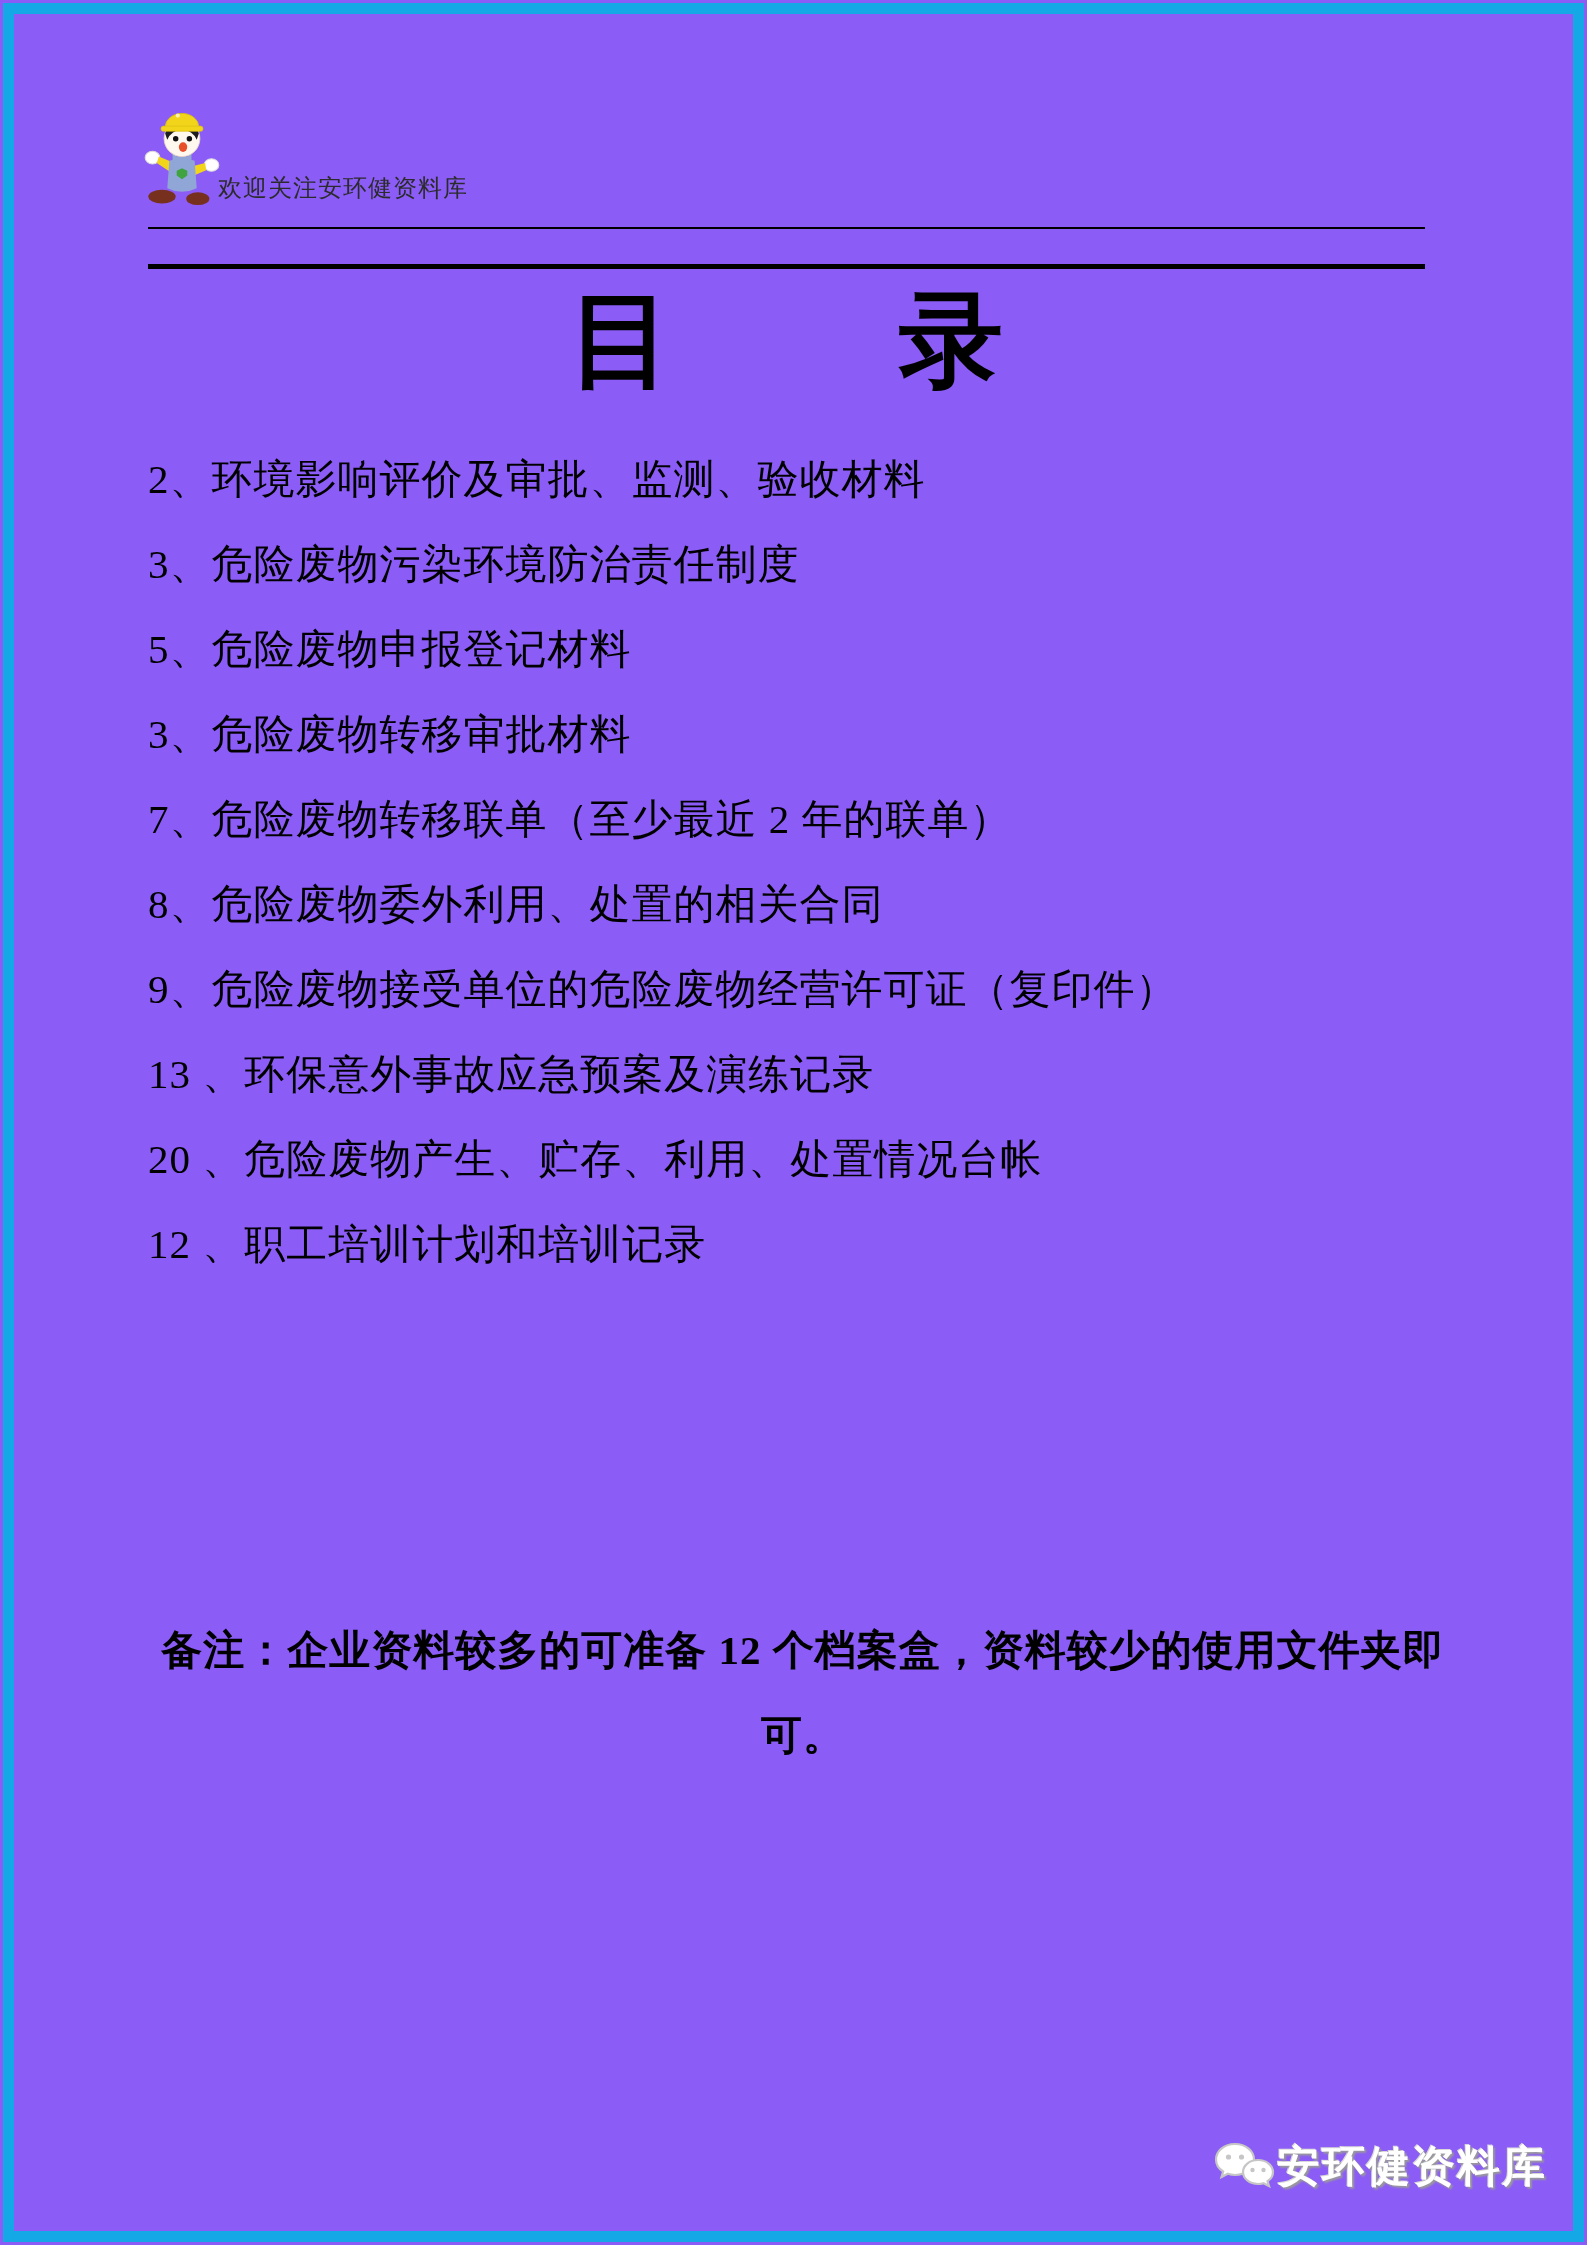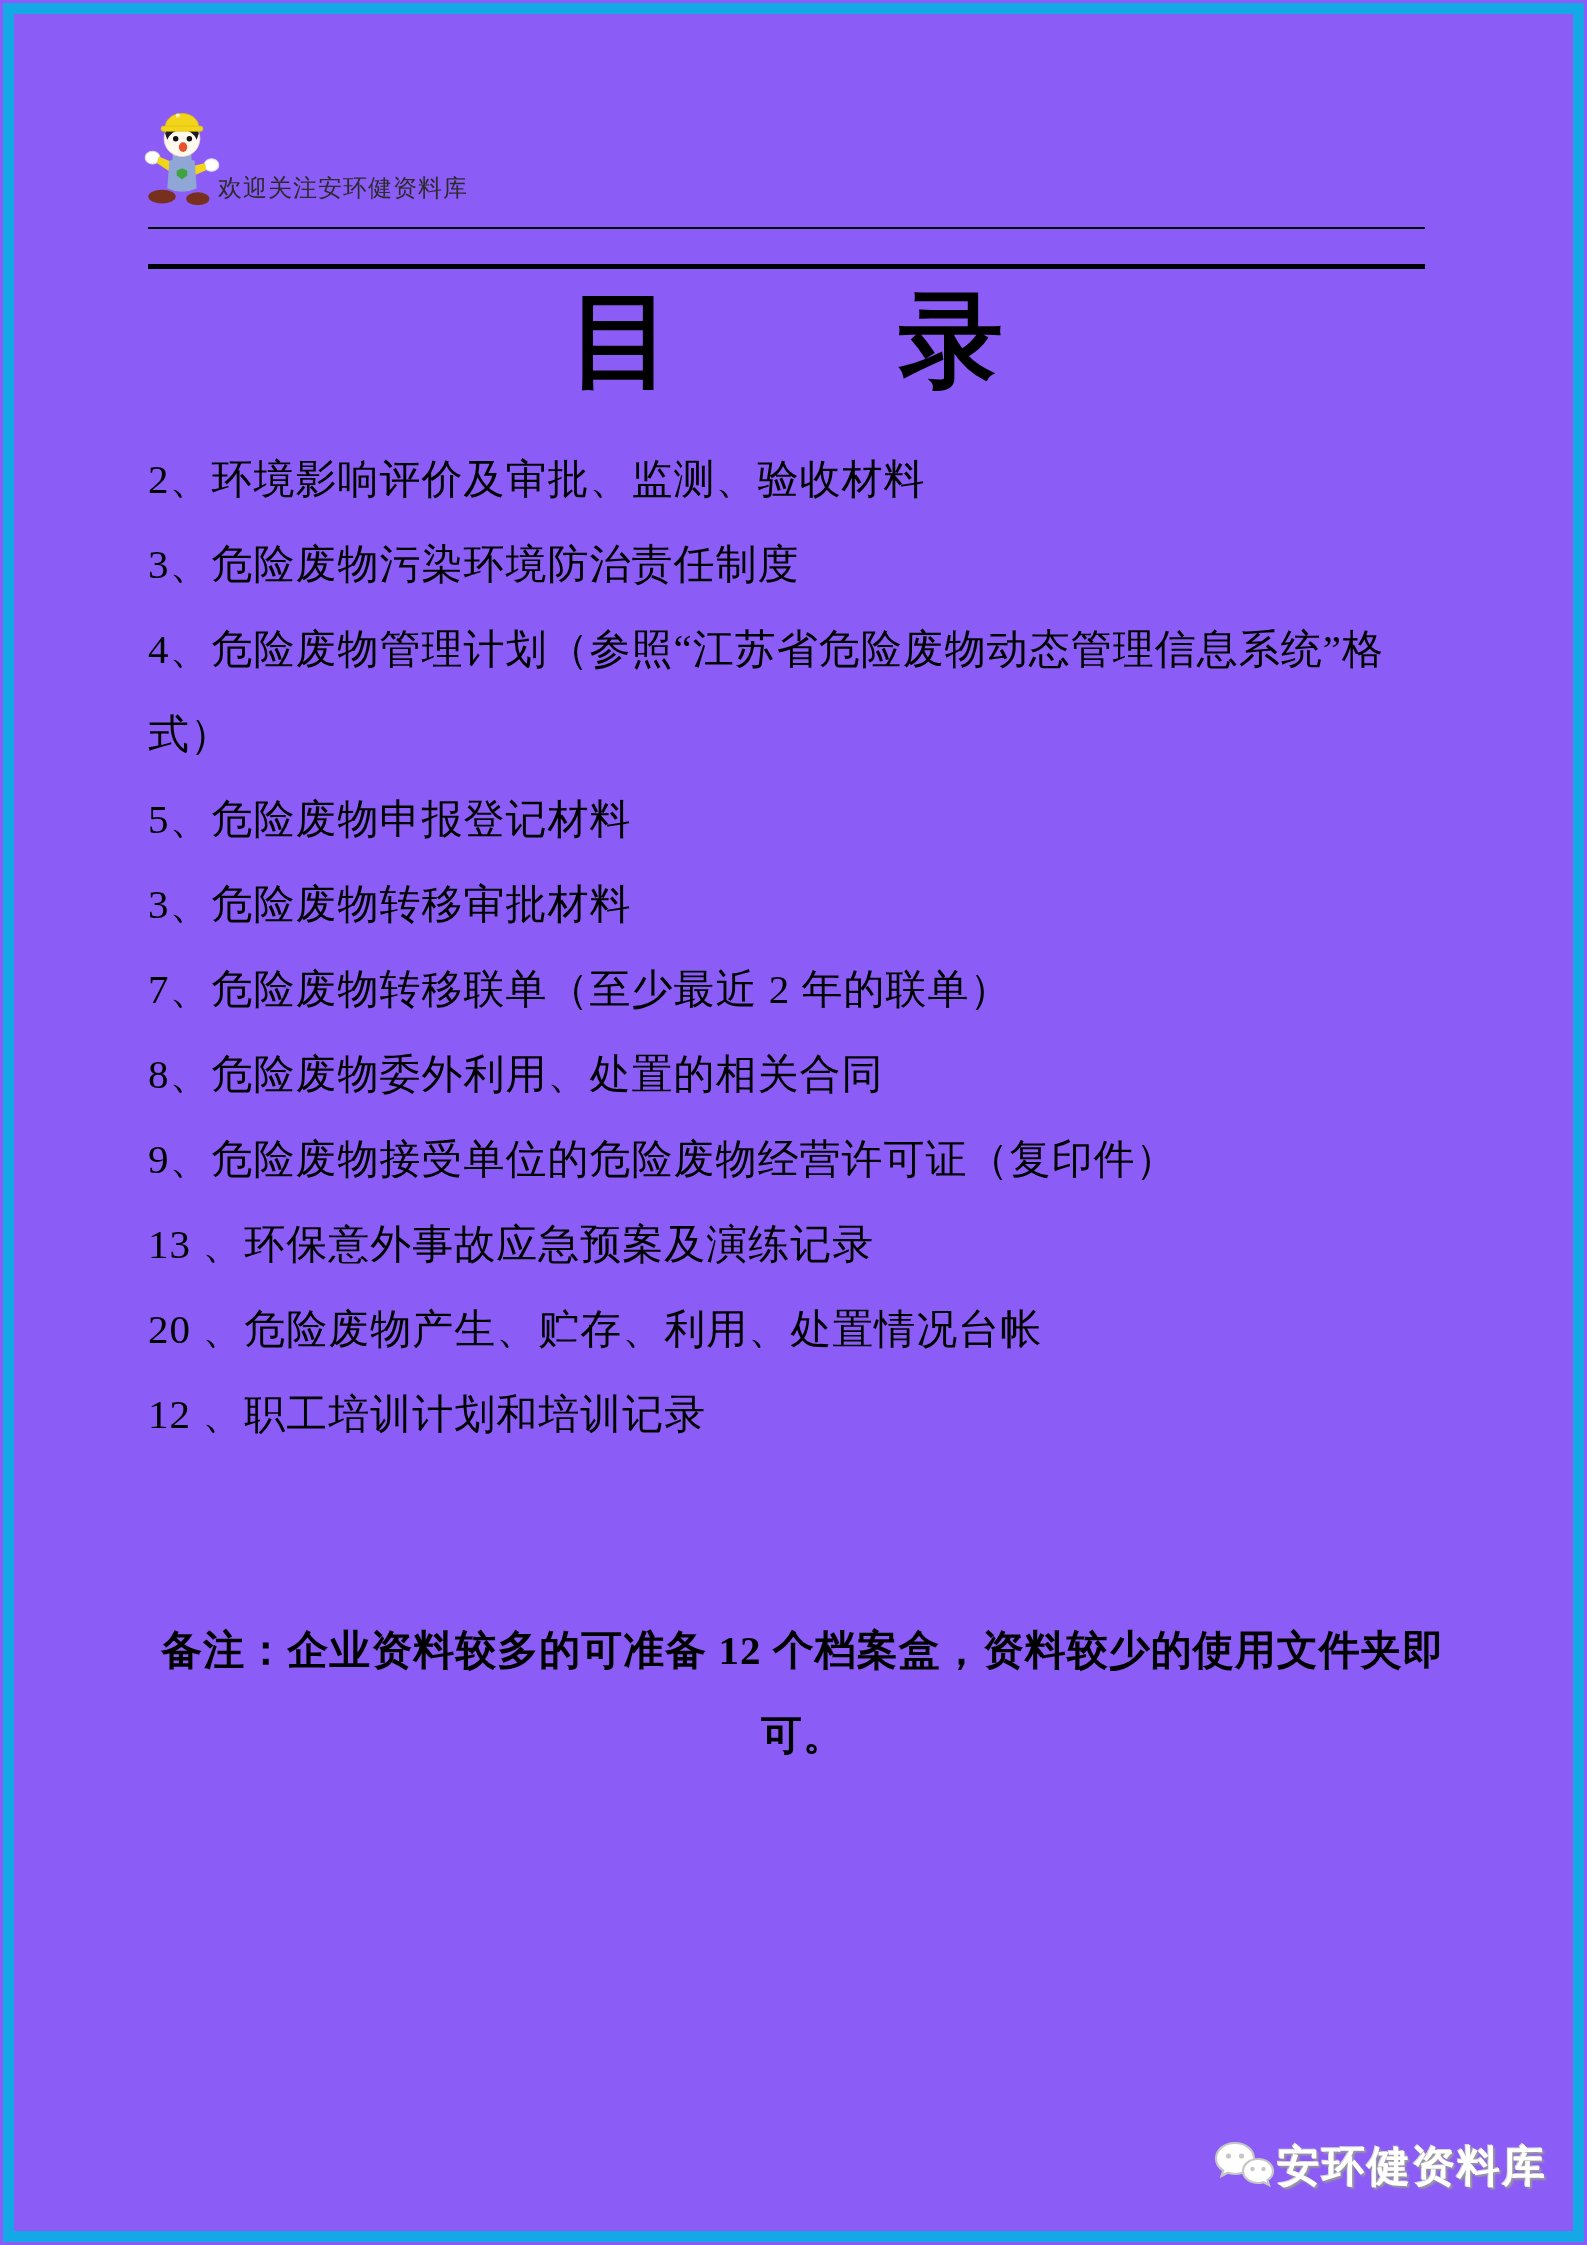--- a/index.html
+++ b/index.html
@@ -47,21 +47,21 @@
   .note{
     position:absolute;top:1608px;left:148px;width:1310px;
     margin:0;
     font-size:41px;font-weight:700;
     line-height:85px;letter-spacing:1px;
     white-space:pre-line;
     text-align:center;
   }
   .watermark{
     position:absolute;top:2138px;right:40px;
-    display:flex;align-items:center;
+    display:flex;align-items:flex-end;
   }
   .watermark .wm-text{
     font-size:43px;font-weight:600;
     font-family:"Liberation Sans","DejaVu Sans",sans-serif;
     color:#ffffff;
     text-shadow:2px 2px 2px #9a9a9a, -1px -1px 0 #d8d8d8;
     letter-spacing:2px;
   }
 </style>
 </head>
@@ -105,22 +105,20 @@
   <div class="welcome">欢迎关注安环健资料库</div>
 
   <div class="rule thin"></div>
   <div class="rule thick"></div>
 
   <h1 class="title">目        录</h1>
 
   <div class="toc">
     <p>2、环境影响评价及审批、监测、验收材料</p>
     <p>3、危险废物污染环境防治责任制度</p>
-    <p>4、危险废物管理计划（参照“江苏省危险废物动态管理信息系统”格
-式）</p>
     <p>5、危险废物申报登记材料</p>
     <p>3、危险废物转移审批材料</p>
     <p>7、危险废物转移联单（至少最近 2 年的联单）</p>
     <p>8、危险废物委外利用、处置的相关合同</p>
     <p>9、危险废物接受单位的危险废物经营许可证（复印件）</p>
     <p>13 、环保意外事故应急预案及演练记录</p>
     <p>20 、危险废物产生、贮存、利用、处置情况台帐</p>
     <p>12 、职工培训计划和培训记录</p>
   </div>
 

